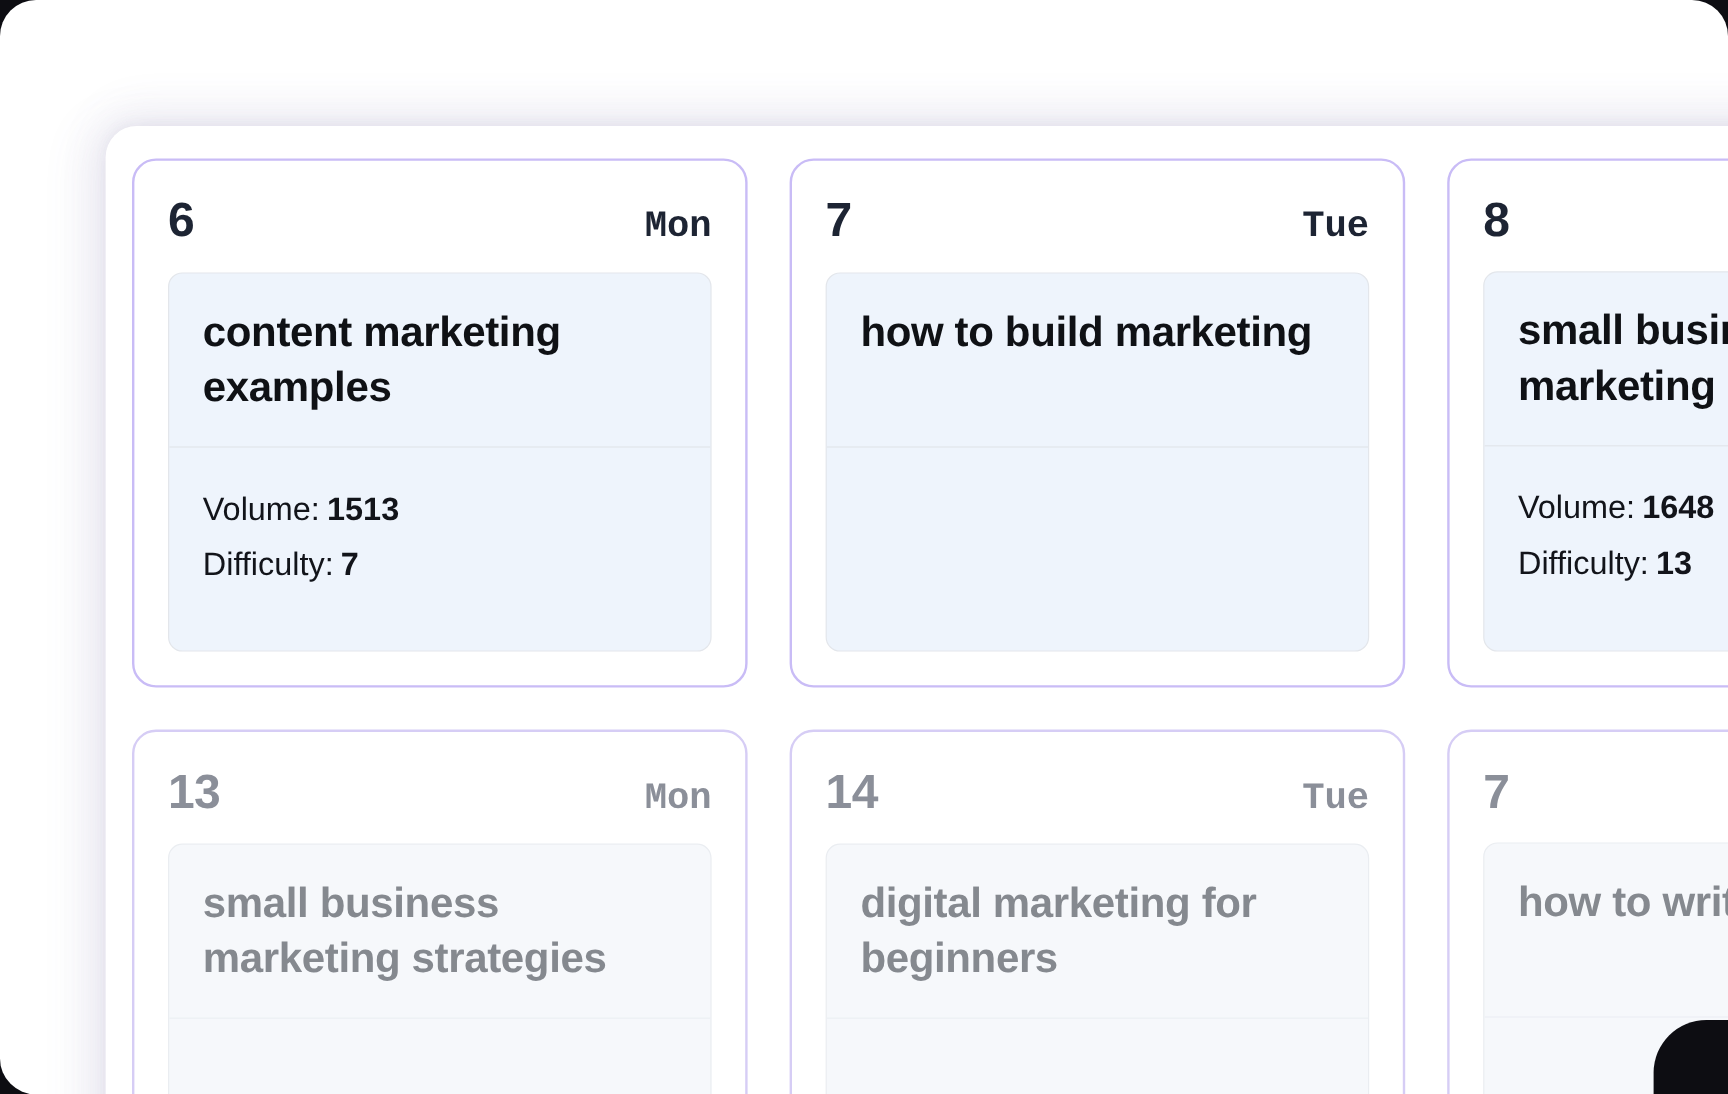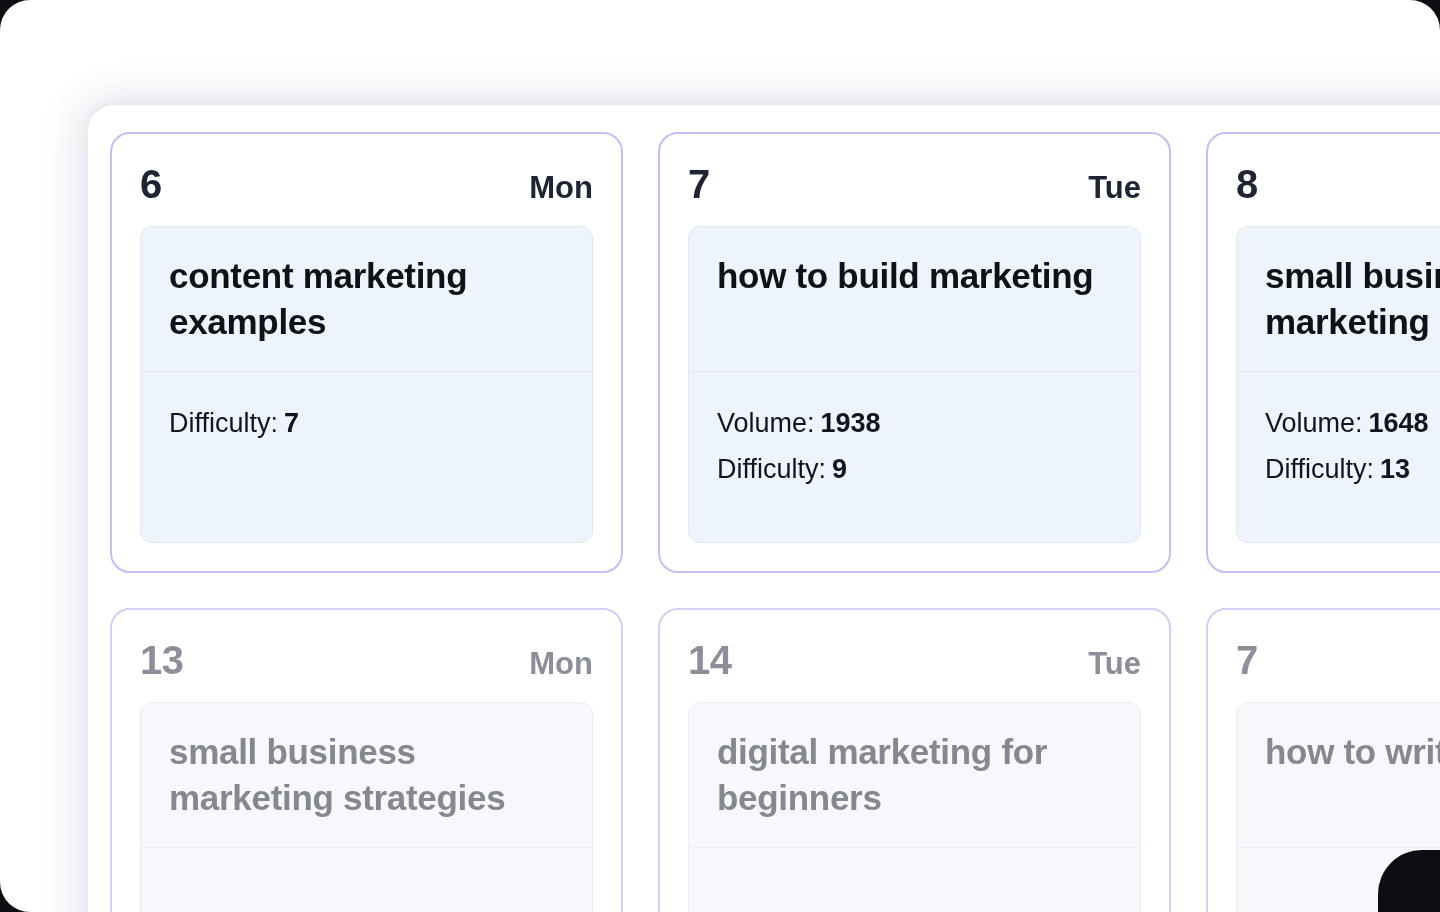--- a/index.html
+++ b/index.html
@@ -65,20 +65,21 @@
     font-weight:bold;
     color:#1d2433;
     letter-spacing:-0.5px;
     line-height:1;
   }
   .day-name {
     font-size:31px;
     font-weight:bold;
     color:#1d2433;
     line-height:1;
+    font-family:Liberation Mono, monospace;
   }
   .is-faded .day-num, .is-faded .day-name { color:#8b8f99; }
 
   
   .kw-box {
     flex:1;
     background:#eef4fc;
     border:1px solid #e3e6eb;
     border-radius:12px;
     display:flex;
@@ -150,44 +151,39 @@
           <span class="day-num">6</span>
           <span class="day-name">Mon</span>
         </div>
         <div class="kw-box">
           <div class="kw-title-wrap">
             <div class="kw-title">content marketing examples</div>
           </div>
           <div class="kw-divider"></div>
           <div class="kw-stats">
             <div class="stat-line">
+              <span class="stat-label">Volume:</span><span class="stat-value">1513</span>
+            </div>
+            <div class="stat-line">
               <span class="stat-label">Difficulty:</span><span class="stat-value">7</span>
             </div>
           </div>
         </div>
       </div>
 
       <div class="day-card">
         <div class="day-head">
           <span class="day-num">7</span>
           <span class="day-name">Tue</span>
         </div>
         <div class="kw-box">
           <div class="kw-title-wrap">
             <div class="kw-title">how to build marketing</div>
           </div>
           <div class="kw-divider"></div>
-          <div class="kw-stats">
-            <div class="stat-line">
-              <span class="stat-label">Volume:</span><span class="stat-value">1938</span>
-            </div>
-            <div class="stat-line">
-              <span class="stat-label">Difficulty:</span><span class="stat-value">9</span>
-            </div>
-          </div>
         </div>
       </div>
 
       <div class="day-card">
         <div class="day-head">
           <span class="day-num">8</span>
           <span class="day-name"></span>
         </div>
         <div class="kw-box">
           <div class="kw-title-wrap">

